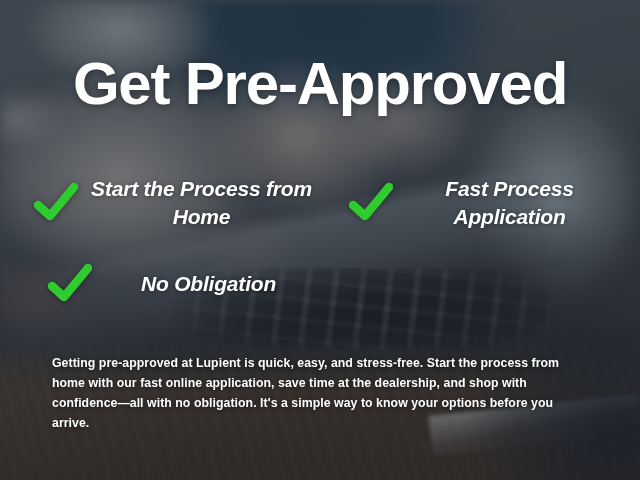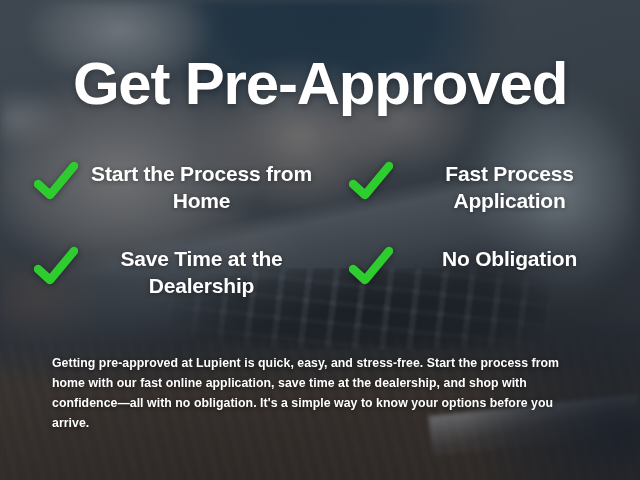--- a/index.html
+++ b/index.html
@@ -169,21 +169,23 @@
     position:absolute;
     top:160px; left:34px; right:18px;
     display:grid;
     grid-template-columns:1fr 1fr;
     grid-template-rows:85px 78px;
     column-gap:14px;
   }
 
   .feature {
     display:flex;
+    align-items:center;
     gap:4px;
+    font-style:italic;
   }
   .feature.col2 { padding-left:14px; }
 
   .check {
     flex:0 0 auto;
     width:44px; height:44px;
     display:block;
     filter:drop-shadow(0 1px 3px rgba(0,0,0,.40));
   }
 
@@ -245,26 +247,20 @@
         <span class="feature-label">Start the Process from Home</span>
       </div>
 
       <div class="feature col2">
         <svg class="check" viewBox="0 0 44 44">
           <path d="M4 24 L16 35 L40 6" fill="none" stroke="#2ECC2E" stroke-width="8.5" stroke-linecap="round" stroke-linejoin="round"></path>
         </svg>
         <span class="feature-label">Fast Process Application</span>
       </div>
 
-      <div class="feature">
-        <svg class="check" viewBox="0 0 44 44">
-          <path d="M4 24 L16 35 L40 6" fill="none" stroke="#2ECC2E" stroke-width="8.5" stroke-linecap="round" stroke-linejoin="round"></path>
-        </svg>
-        <span class="feature-label">Save Time at the Dealership</span>
-      </div>
 
       <div class="feature col2">
         <svg class="check" viewBox="0 0 44 44">
           <path d="M4 24 L16 35 L40 6" fill="none" stroke="#2ECC2E" stroke-width="8.5" stroke-linecap="round" stroke-linejoin="round"></path>
         </svg>
         <span class="feature-label">No Obligation</span>
       </div>
 
     </div>
 

